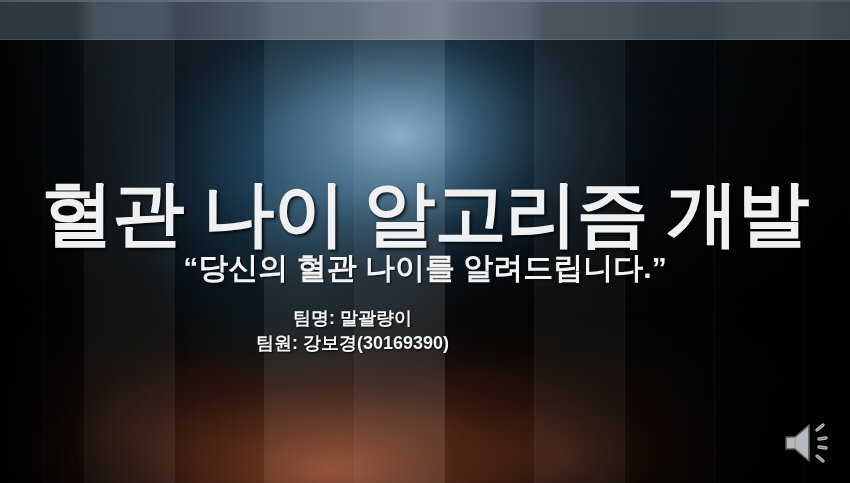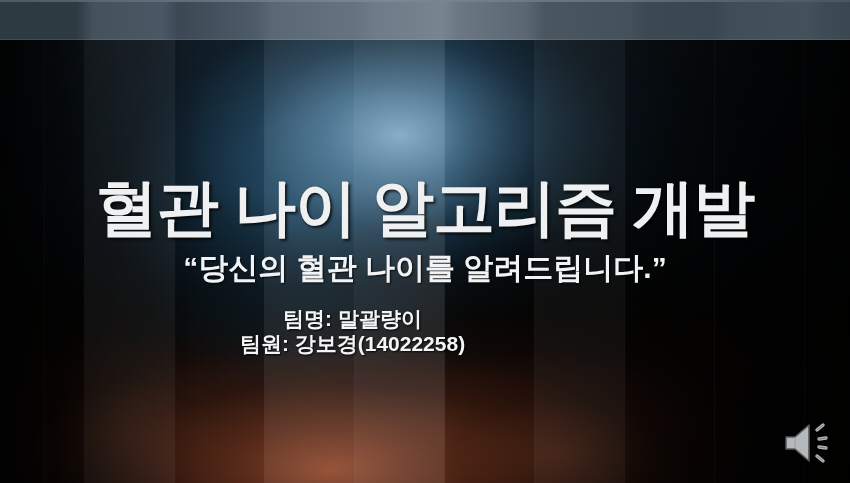--- a/index.html
+++ b/index.html
@@ -129,40 +129,40 @@
 
   
   #content {
     position:absolute; left:0; top:40px; width:850px; height:443px;
     z-index:5;
     text-align:center;
   }
 
   #title {
     position:absolute; left:0; top:126px; width:850px;
-    font-size:62px;
+    font-size:72px;
     font-weight:bold;
     letter-spacing:-1px;
     color:#eef0f1;
     text-shadow: 2px 2px 3px rgba(0,0,0,.75), 0 0 1px rgba(0,0,0,.6);
     white-space:nowrap;
   }
 
   #subtitle {
     position:absolute; left:0; top:208px; width:850px;
     font-size:30px;
     font-weight:bold;
     color:#f2f3f4;
     text-shadow: 1px 1px 2px rgba(0,0,0,.8);
     white-space:nowrap;
   }
 
   #teaminfo {
     position:absolute; left:0; top:266px; width:705px;
-    font-size:21px;
+    font-size:18px;
     font-weight:bold;
     color:#f4f5f6;
     line-height:25px;
     text-shadow: 1px 1px 2px rgba(0,0,0,.85);
   }
   #teaminfo div { white-space:nowrap; }
 
   
   #speaker {
     position:absolute; right:14px; bottom:16px;
@@ -197,21 +197,21 @@
   </div>
 
   <div id="content">
 
     <div id="title">혈관 나이 알고리즘 개발</div>
 
     <div id="subtitle">“당신의 혈관 나이를 알려드립니다.”</div>
 
     <div id="teaminfo">
       <div>팀명: 말괄량이</div>
-      <div>팀원: 강보경(14022258)</div>
+      <div>팀원: 강보경(30169390)</div>
     </div>
 
   </div>
 
   <div id="speaker" title="audio">
     <svg width="54" height="48" viewBox="0 0 54 48" aria-hidden="true">
       <g>
 
         <path d="M4 18 H13 L27 6 V42 L13 30 H4 Z" fill="#b6b9bb" stroke="#55585a" stroke-width="1.6" stroke-linejoin="round"></path>
         <path d="M13 18 V30" stroke="#8d9092" stroke-width="1" opacity=".7"></path>

